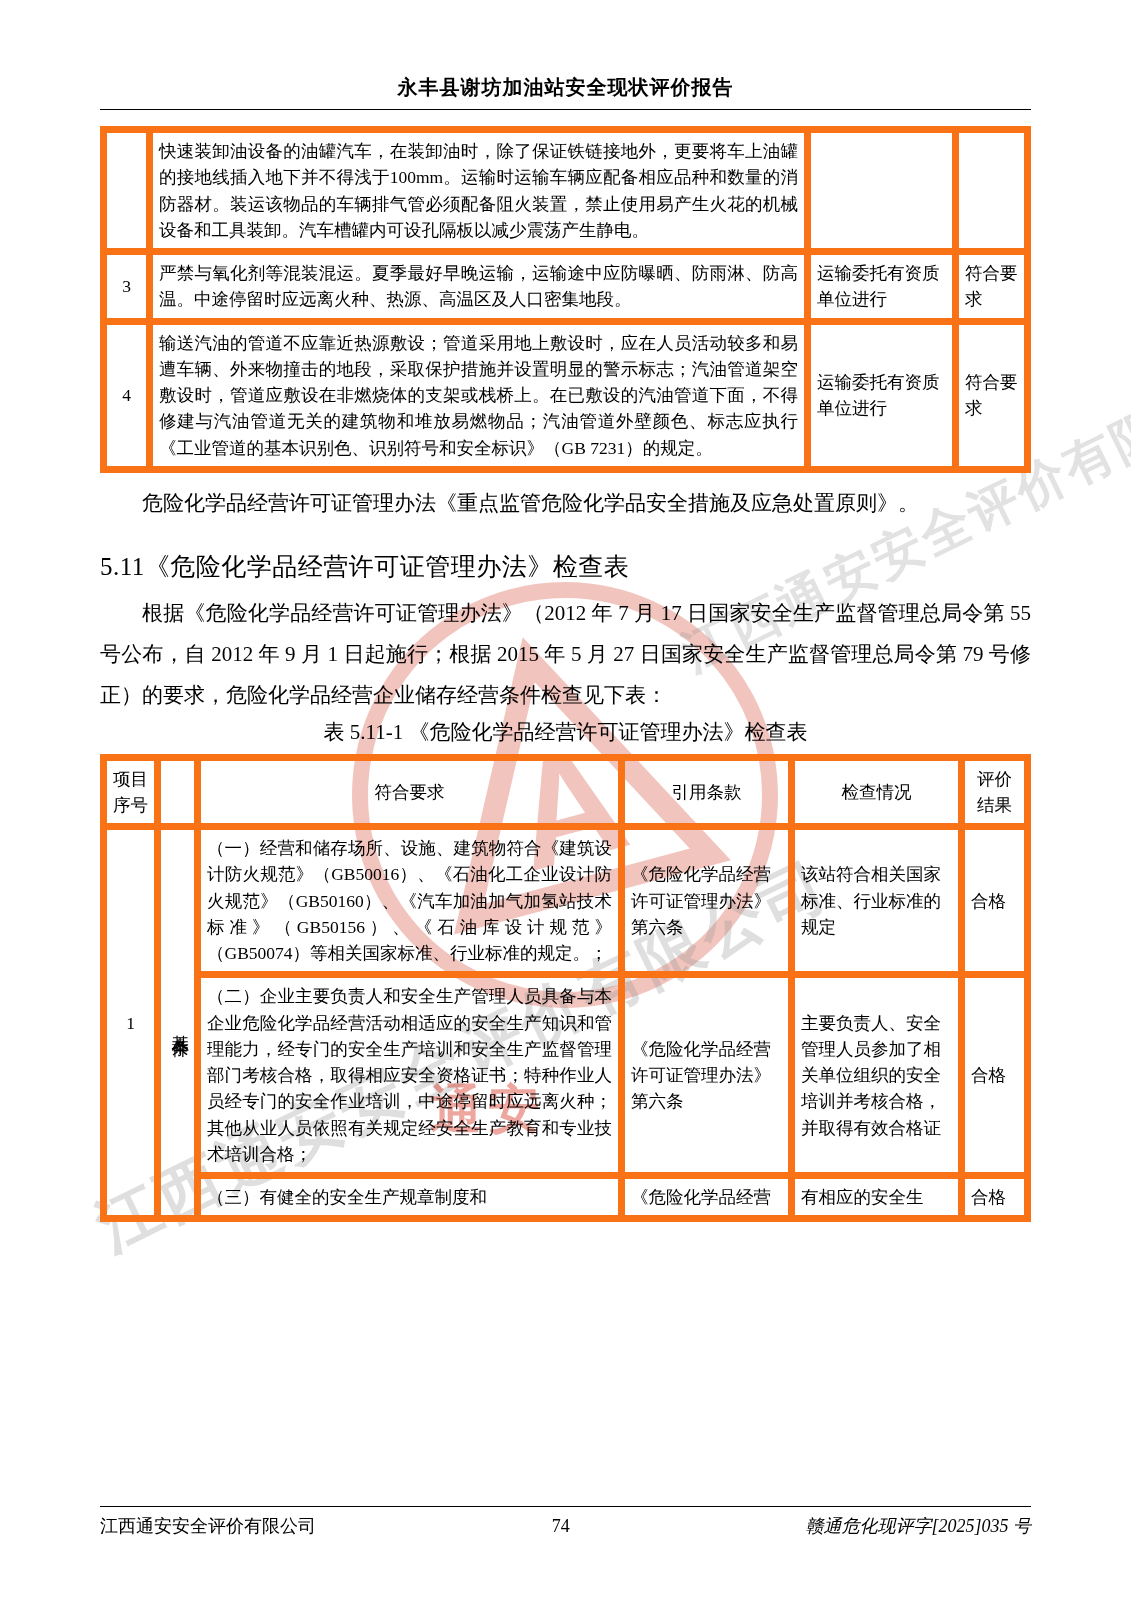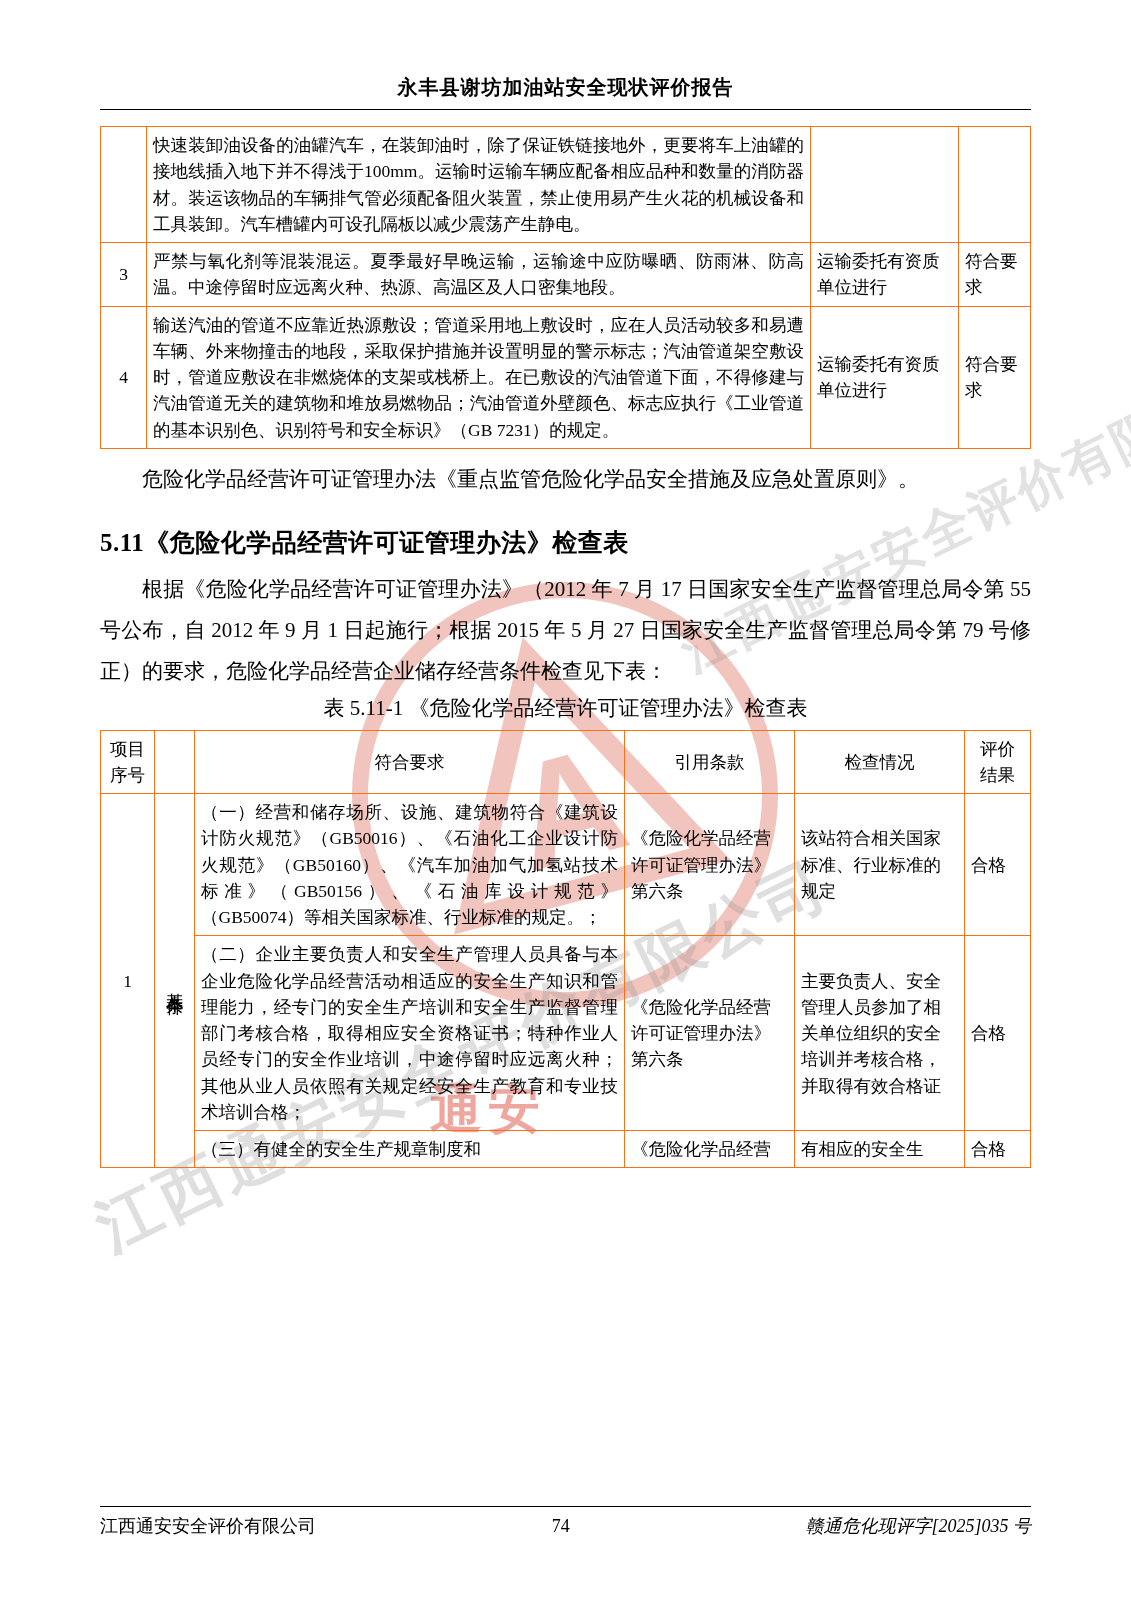--- a/index.html
+++ b/index.html
@@ -116,42 +116,42 @@
     z-index: 10;
     margin-top: 16px;
   }
 
   table.doc-table {
     width: 100%;
     border-collapse: collapse;
     table-layout: fixed;
   }
   table.doc-table td, table.doc-table th {
-    border: 1px solid #f97316;
+    border: 7px solid #f97316;
     padding: 5px 6px;
     vertical-align: middle;
     font-size: 17.5px;
     line-height: 1.5;
   }
   .t1 td { font-size: 18px; line-height: 1.55; }
   .cell-num { text-align: center; width: 46px; }
   .cell-body { text-align: justify; text-justify: inter-ideograph; }
   .cell-mid { }
 
   .para {
     font-size: 21px;
     line-height: 1.95;
     text-indent: 2em;
     text-align: justify;
     text-justify: inter-ideograph;
     margin: 10px 0 0 0;
   }
   h2.section {
     font-size: 25px;
-    font-weight: bold;
+    font-weight: normal;
     margin: 26px 0 8px 0;
     letter-spacing: 0.5px;
   }
   .table-caption {
     text-align: center;
     font-size: 21px;
     margin: 2px 0 8px 0;
   }
 
   .t2 td {

